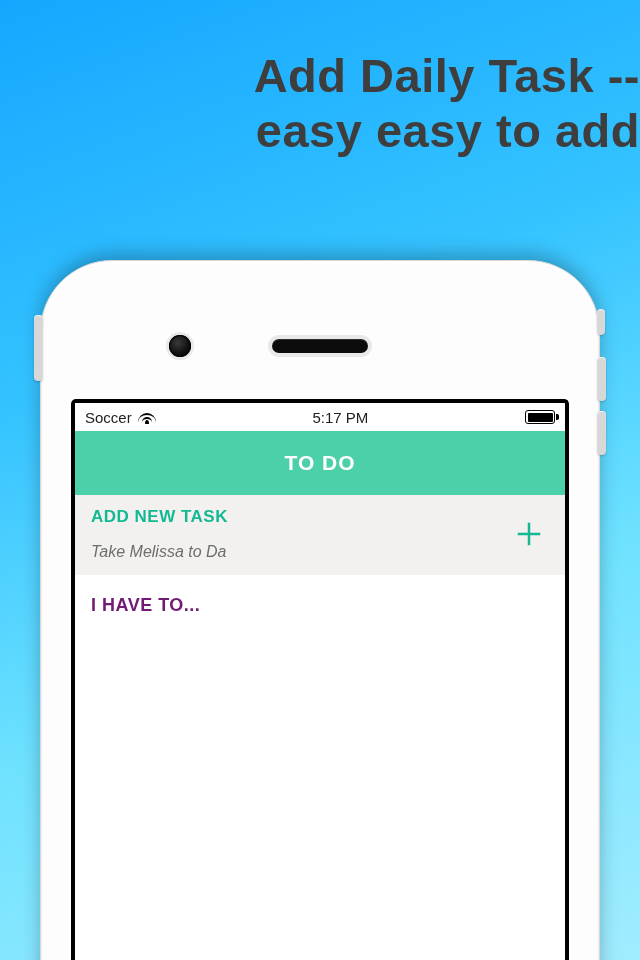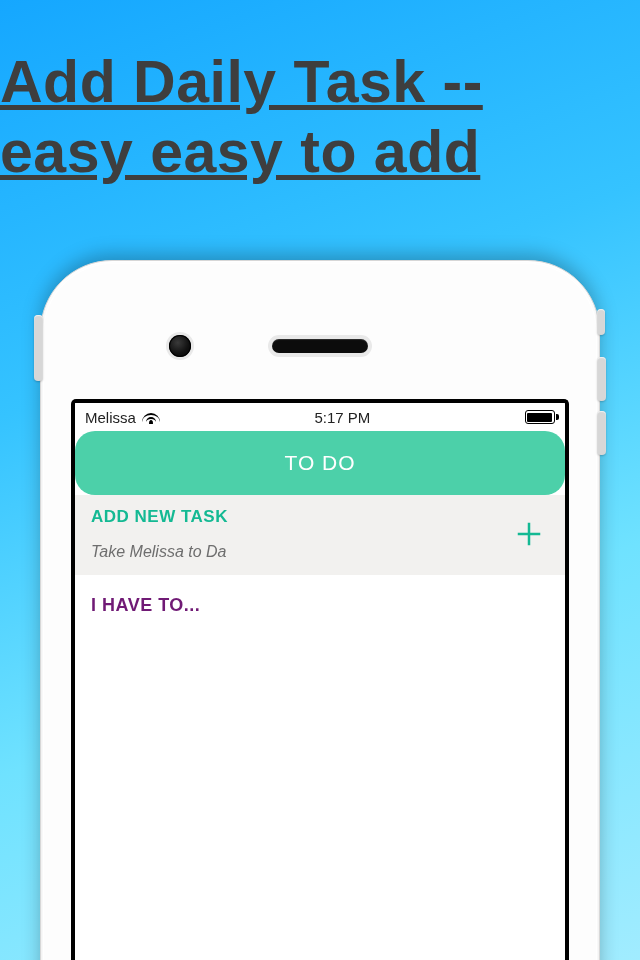--- a/index.html
+++ b/index.html
@@ -3,28 +3,27 @@
 <meta charset="utf-8">
 <style>
   * { margin: 0; padding: 0; box-sizing: border-box; }
   html, body { width: 640px; height: 960px; overflow: hidden; font-family: -apple-system, "Helvetica Neue", Helvetica, Arial, sans-serif; }
   .stage {
     width: 640px; height: 960px;
     background: linear-gradient(160deg, #15a7ff 0%, #35c3ff 35%, #6fe2ff 65%, #a1ecff 100%);
     position: relative;
   }
   .headline {
-    text-align: left;
+    text-align: right;
     padding-top: 48px;
     color: #3e3e3e;
     font-weight: 800;
-    font-size: 59px;
+    font-size: 47px;
     line-height: 1.18;
     letter-spacing: 0.5px;
-    text-decoration: underline;
   }
   
   .phone {
     position: absolute;
     left: 50%;
     transform: translateX(-50%);
     bottom: -120px;
     width: 560px;
     height: 820px;
     background: #fdfdfd;
@@ -93,21 +92,21 @@
     position:relative; width:30px; height:14px; border:1.5px solid #000; border-radius:3px;
   }
   .battery::after{content:"";position:absolute;right:-5px;top:3px;width:3px;height:6px;background:#000;border-radius:0 2px 2px 0;}
   .battery-fill{position:absolute;inset:1.5px;background:#000;border-radius:1px;}
 
   
   .navbar {
     height:64px;
     background:#4cd0a9;
     display:flex; align-items:center; justify-content:center;
-    color:#fff; font-size:21px; letter-spacing:1px; font-weight:400;border-radius:20px;
+    color:#fff; font-size:21px; letter-spacing:1px; font-weight:700;
   }
 
   .content { background:#fff; }
 
   .add-section {
     background:#f2f1ef;
     padding:12px 16px 14px 16px;
     display:flex; align-items:center;
     position:relative;
   }
@@ -155,21 +154,21 @@
     <div class="side-btn side-vol-up"></div>
     <div class="side-btn side-vol-dn"></div>
     <div class="side-btn side-power"></div>
     <div class="camera"></div>
     <div class="speaker"></div>
 
     <div class="screen">
 
       <div class="statusbar">
         <div class="sb-left">
-          <span>Melissa</span>
+          <span>Soccer</span>
           <span class="wifi-icon">
             <span class="wifi-arc1"></span>
               <span class="wifi-arc2"></span>
               <span class="wifi-dot"></span>
           </span>
         </div>
         <div>5:17 PM</div>
         <div class="sb-right">
           <span class="battery">
               <span class="battery-fill"></span>

